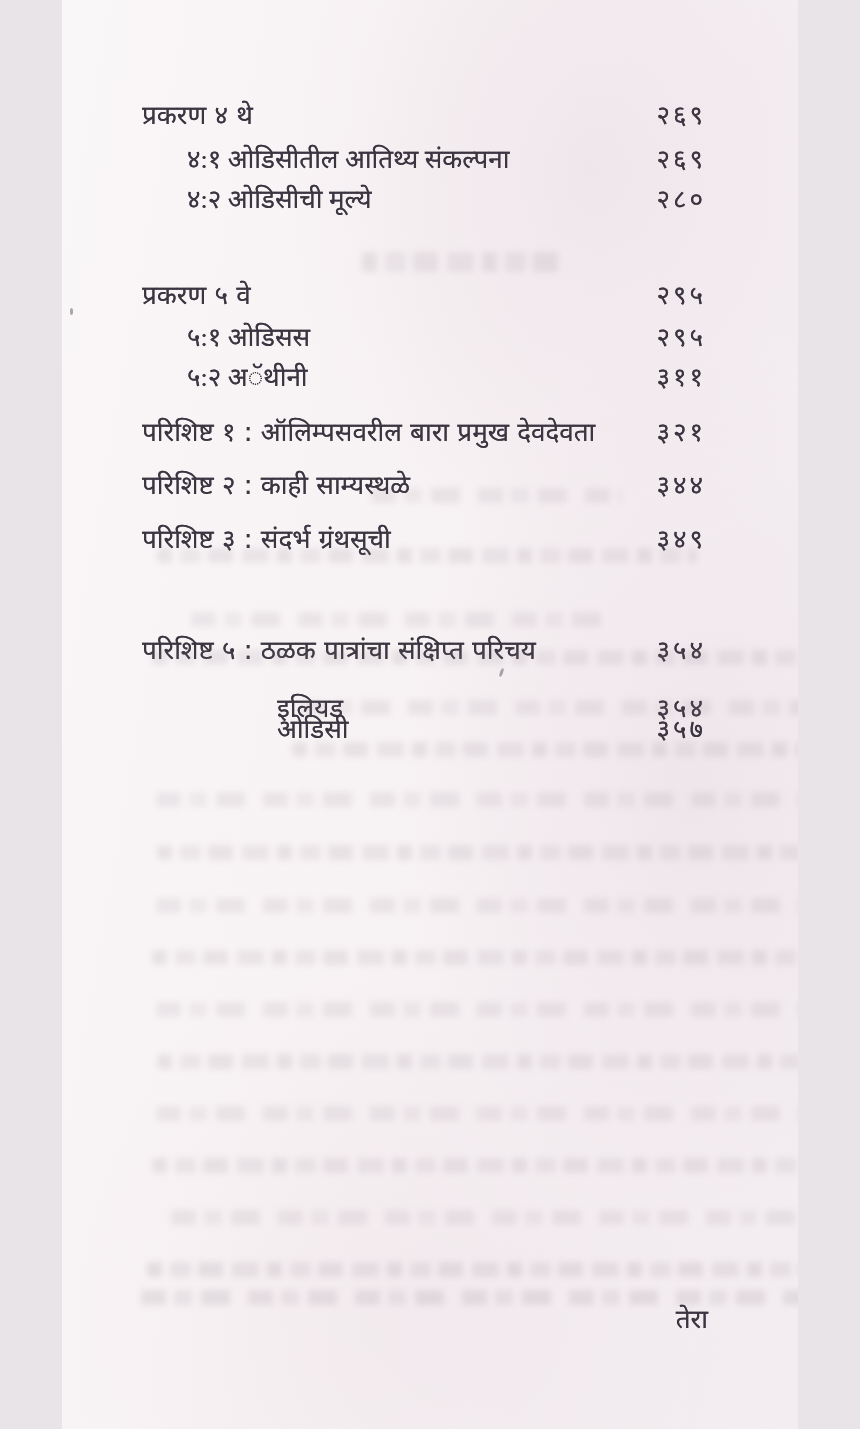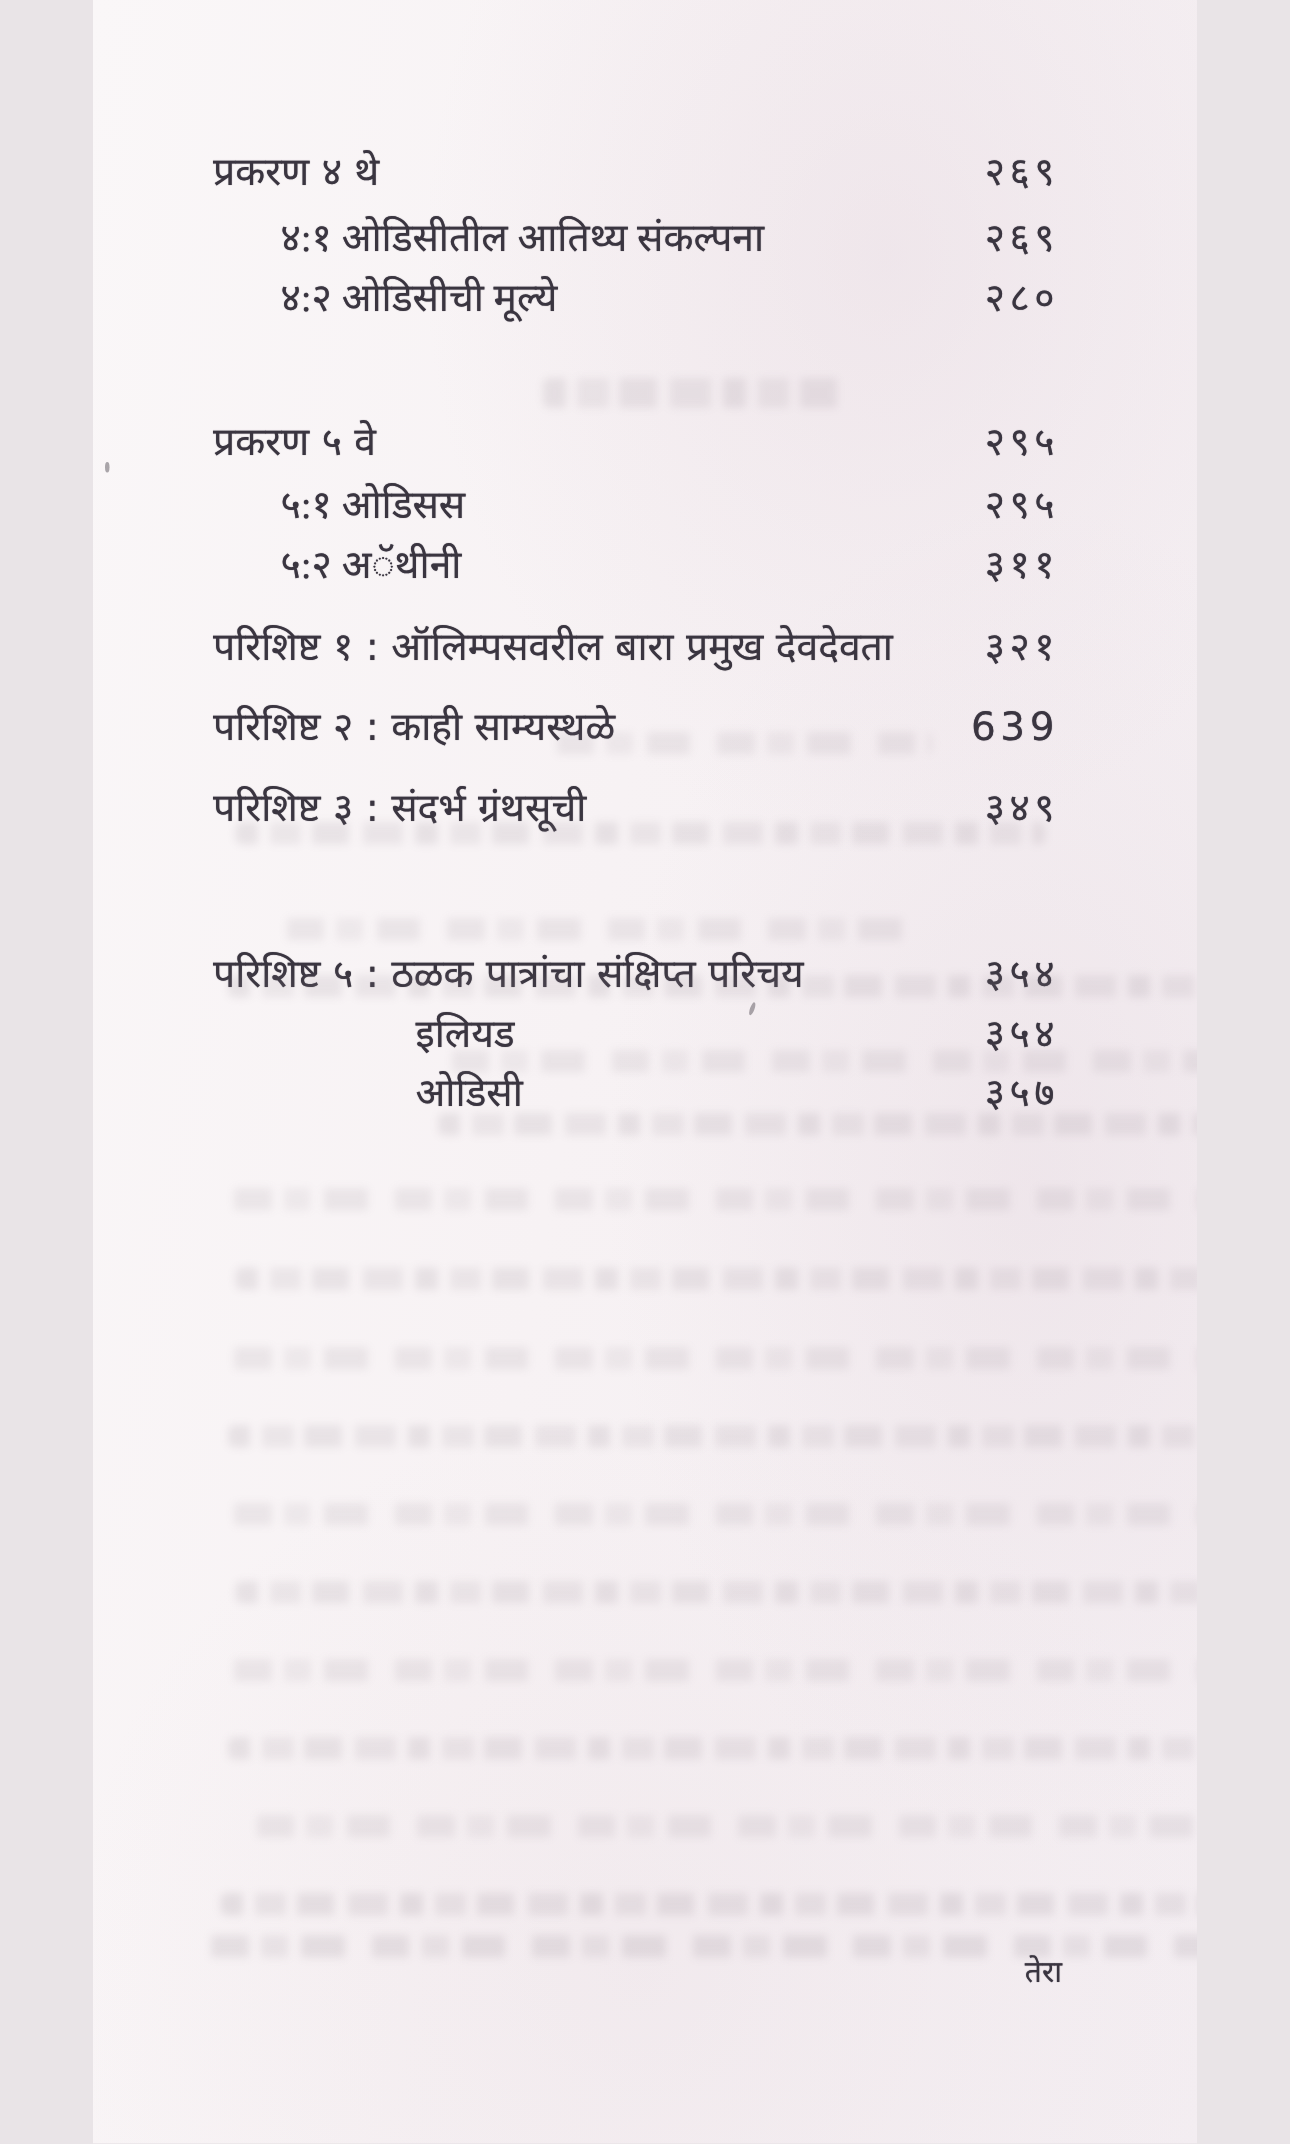--- a/index.html
+++ b/index.html
@@ -27,21 +27,21 @@
     text-shadow:0 0 .6px rgba(58,53,64,.75);
     white-space:nowrap;
   }
   .toc-row .label{flex:0 1 auto;overflow:visible;}
   .toc-row .pageno{flex:0 0 auto;letter-spacing:3px;margin-left:4px;}
   .indent-1 .label{padding-left:45px;font-family:Liberation Serif, serif;}
   .indent-2 .label{padding-left:135px;}
   
   .footer-label{
     position:absolute;top:1300px;right:90px;
-    font-size:20px;text-shadow:0 0 .6px rgba(58,53,64,.75);text-align:right;
+    font-size:26px;text-shadow:0 0 .6px rgba(58,53,64,.75);text-align:right;
   }
   
   .ghost{
     position:absolute;height:15px;
     background:repeating-linear-gradient(90deg,
       rgba(146,134,144,.55) 0 15px, transparent 15px 23px,
       rgba(146,134,144,.42) 23px 44px, transparent 44px 51px,
       rgba(146,134,144,.5) 51px 76px, transparent 76px 85px,
       rgba(146,134,144,.45) 85px 112px, transparent 112px 120px);
     filter:blur(3px);
@@ -85,31 +85,31 @@
   <div class="toc-row indent-1" style="top:360px">
       <span class="label">५:२ अॅथीनी</span>
       <span class="pageno">३११</span>
     </div>
   <div class="toc-row" style="top:415px">
       <span class="label">परिशिष्ट १ : ऑलिम्पसवरील बारा प्रमुख देवदेवता</span>
       <span class="pageno">३२१</span>
     </div>
   <div class="toc-row" style="top:468px">
       <span class="label">परिशिष्ट २ : काही साम्यस्थळे</span>
-      <span class="pageno">639</span>
+      <span class="pageno">३४४</span>
     </div>
   <div class="toc-row" style="top:522px">
       <span class="label">परिशिष्ट ३ : संदर्भ ग्रंथसूची</span>
       <span class="pageno">३४९</span>
     </div>
   <div class="toc-row" style="top:633px">
       <span class="label">परिशिष्ट ५ : ठळक पात्रांचा संक्षिप्त परिचय</span>
       <span class="pageno">३५४</span>
     </div>
-  <div class="toc-row indent-2" style="top:673px">
+  <div class="toc-row indent-2" style="top:691px">
       <span class="label">इलियड</span>
       <span class="pageno">३५४</span>
     </div>
   <div class="toc-row indent-2" style="top:712px">
       <span class="label">ओडिसी</span>
       <span class="pageno">३५७</span>
     </div>
 
   <div class="ghost" style="top:252px;left:300px;width:200px;height:20px"></div>
   <div class="ghost alt" style="top:488px;left:300px;width:260px"></div>

